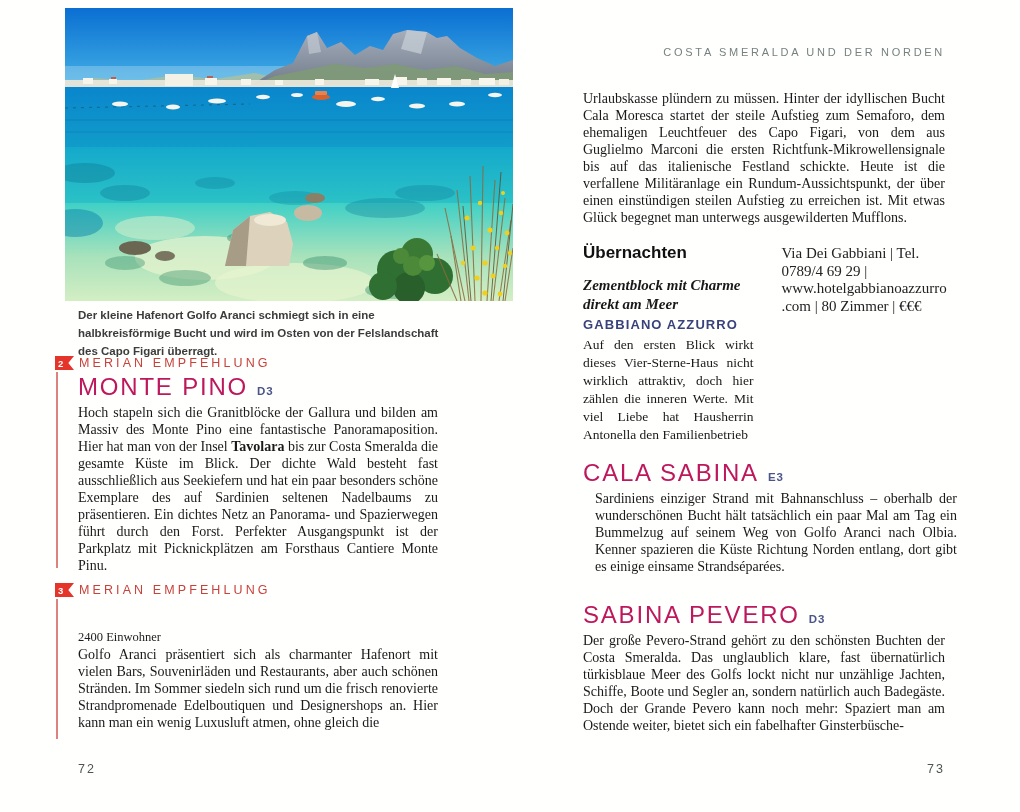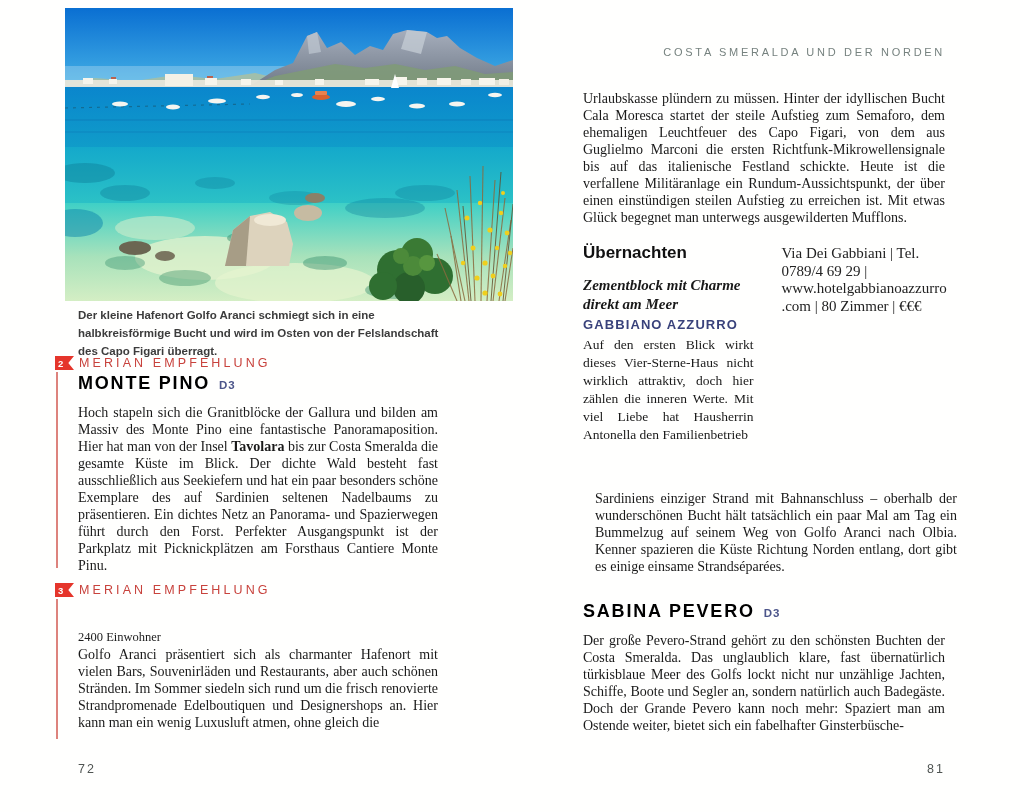--- a/index.html
+++ b/index.html
@@ -9,22 +9,22 @@
 
   
   .photo{left:65px;top:8px;width:448px;height:293px;overflow:hidden;}
   .photo svg{display:block;width:100%;height:100%;}
 
   .caption{left:78px;top:306px;width:382px;font-family:"Liberation Sans",sans-serif;
            font-weight:bold;font-size:11.5px;line-height:18px;color:#3c3c3c;}
 
   .kicker{font-family:"Liberation Sans",sans-serif;font-size:12.5px;letter-spacing:3.1px;
           color:#c8423c;white-space:nowrap;}
-  .sec-title{font-family:"Liberation Sans",sans-serif;font-weight:bold;font-size:18px;
-             letter-spacing:1.8px;color:#000000;white-space:nowrap;}
+  .sec-title{font-family:"Liberation Sans",sans-serif;font-weight:normal;font-size:24px;
+             letter-spacing:1.8px;color:#be185d;white-space:nowrap;}
   .grid-ref{font-family:"Liberation Sans",sans-serif;font-weight:bold;font-size:11.5px;
             letter-spacing:1px;color:#4c558a;margin-left:9px;margin-top:36px;}
   .body-text{font-size:14px;line-height:17px;text-align:justify;hyphens:auto;-webkit-hyphens:auto;}
   .population{font-size:12.5px;line-height:16px;color:#1c1c1c;}
 
   .red-rule{width:2px;background:#dd837d;}
   .flag{left:55px;width:19px;height:14px;background:#e5352b;
         clip-path:polygon(0 0,100% 0,70% 50%,100% 100%,0 100%);
         color:#fff;font-family:"Liberation Sans",sans-serif;font-weight:bold;font-size:9.5px;
         display:flex;align-items:center;padding-left:3px;box-sizing:border-box;}
@@ -234,22 +234,25 @@
       <div class="uber-heading">Übernachten</div>
       <div class="uber-subtitle">Zementblock mit Charme direkt am Meer</div>
       <div class="hotel-name">GABBIANO AZZURRO</div>
       <div class="col-body">Auf den ersten Blick wirkt dieses Vier-Sterne-Haus nicht wirklich attraktiv, doch hier zählen die inneren Werte. Mit viel Liebe hat Hausherrin Antonella den Familienbetrieb</div>
     </div>
     <div class="uber-col2">
       <div class="contact">Via Dei Gabbiani | Tel. 0789/4 69 29 | www.hotelgabbianoazzurro.com | 80 Zimmer | €€€</div>
     </div>
   </div>
 
+  <div class="abs" style="left:583px;top:459px;">
+    <span class="sec-title">CALA SABINA</span><span class="grid-ref">E3</span>
+  </div>
   <div class="abs body-text" style="left:595px;top:490px;width:362px;">Sardiniens einziger Strand mit Bahnanschluss – oberhalb der wunderschönen Bucht hält tatsächlich ein paar Mal am Tag ein Bummelzug auf seinem Weg von Golfo Aranci nach Olbia. Kenner spazieren die Küste Richtung Norden entlang, dort gibt es einige einsame Strandséparées.</div>
 
   <div class="abs" style="left:583px;top:601px;">
     <span class="sec-title">SABINA PEVERO</span><span class="grid-ref">D3</span>
   </div>
   <div class="abs body-text" style="left:583px;top:632px;width:362px;">Der große Pevero-Strand gehört zu den schönsten Buchten der Costa Smeralda. Das unglaublich klare, fast übernatürlich türkisblaue Meer des Golfs lockt nicht nur unzählige Jachten, Schiffe, Boote und Segler an, sondern natürlich auch Badegäste. Doch der Grande Pevero kann noch mehr: Spaziert man am Ostende weiter, bietet sich ein fabelhafter Ginsterbüsche-</div>
 
-  <div class="abs page-num" style="left:583px;top:762px;width:362px;text-align:right;">81</div>
+  <div class="abs page-num" style="left:583px;top:762px;width:362px;text-align:right;">73</div>
 
 </div>
 
 </body></html>

